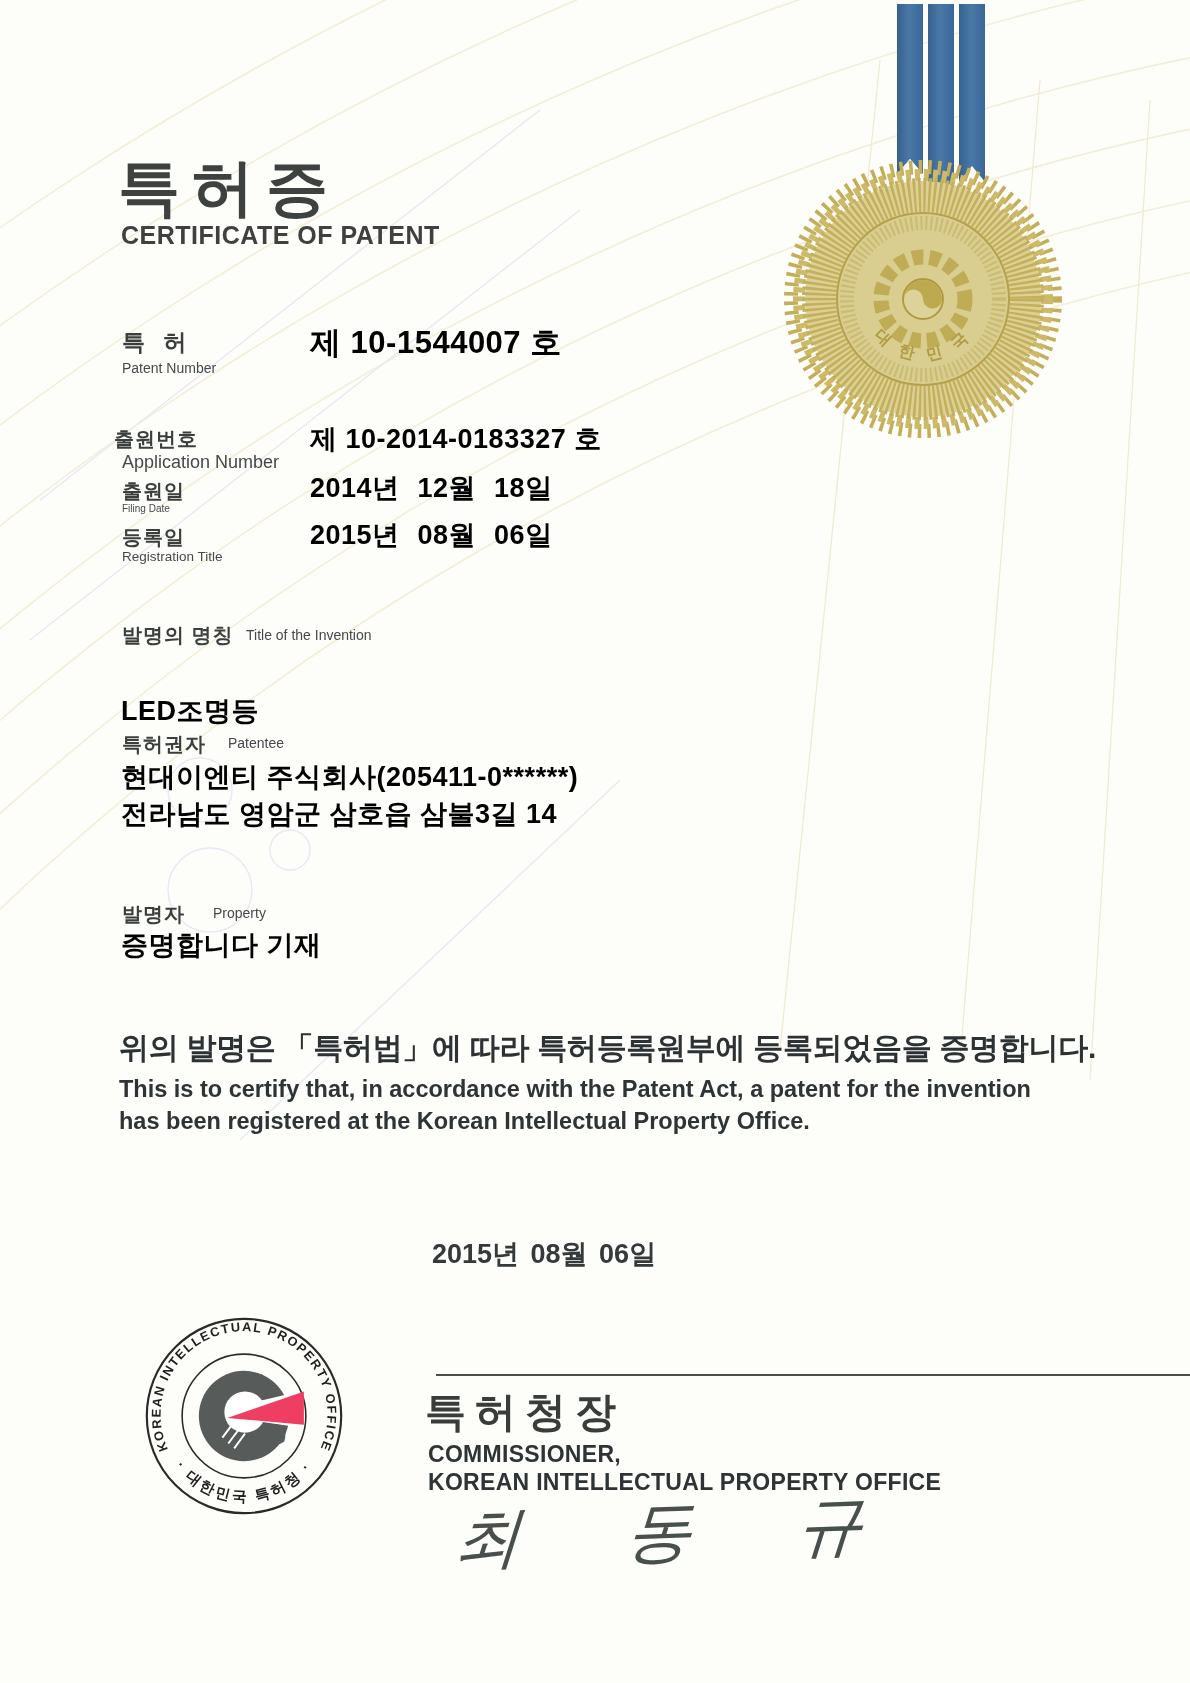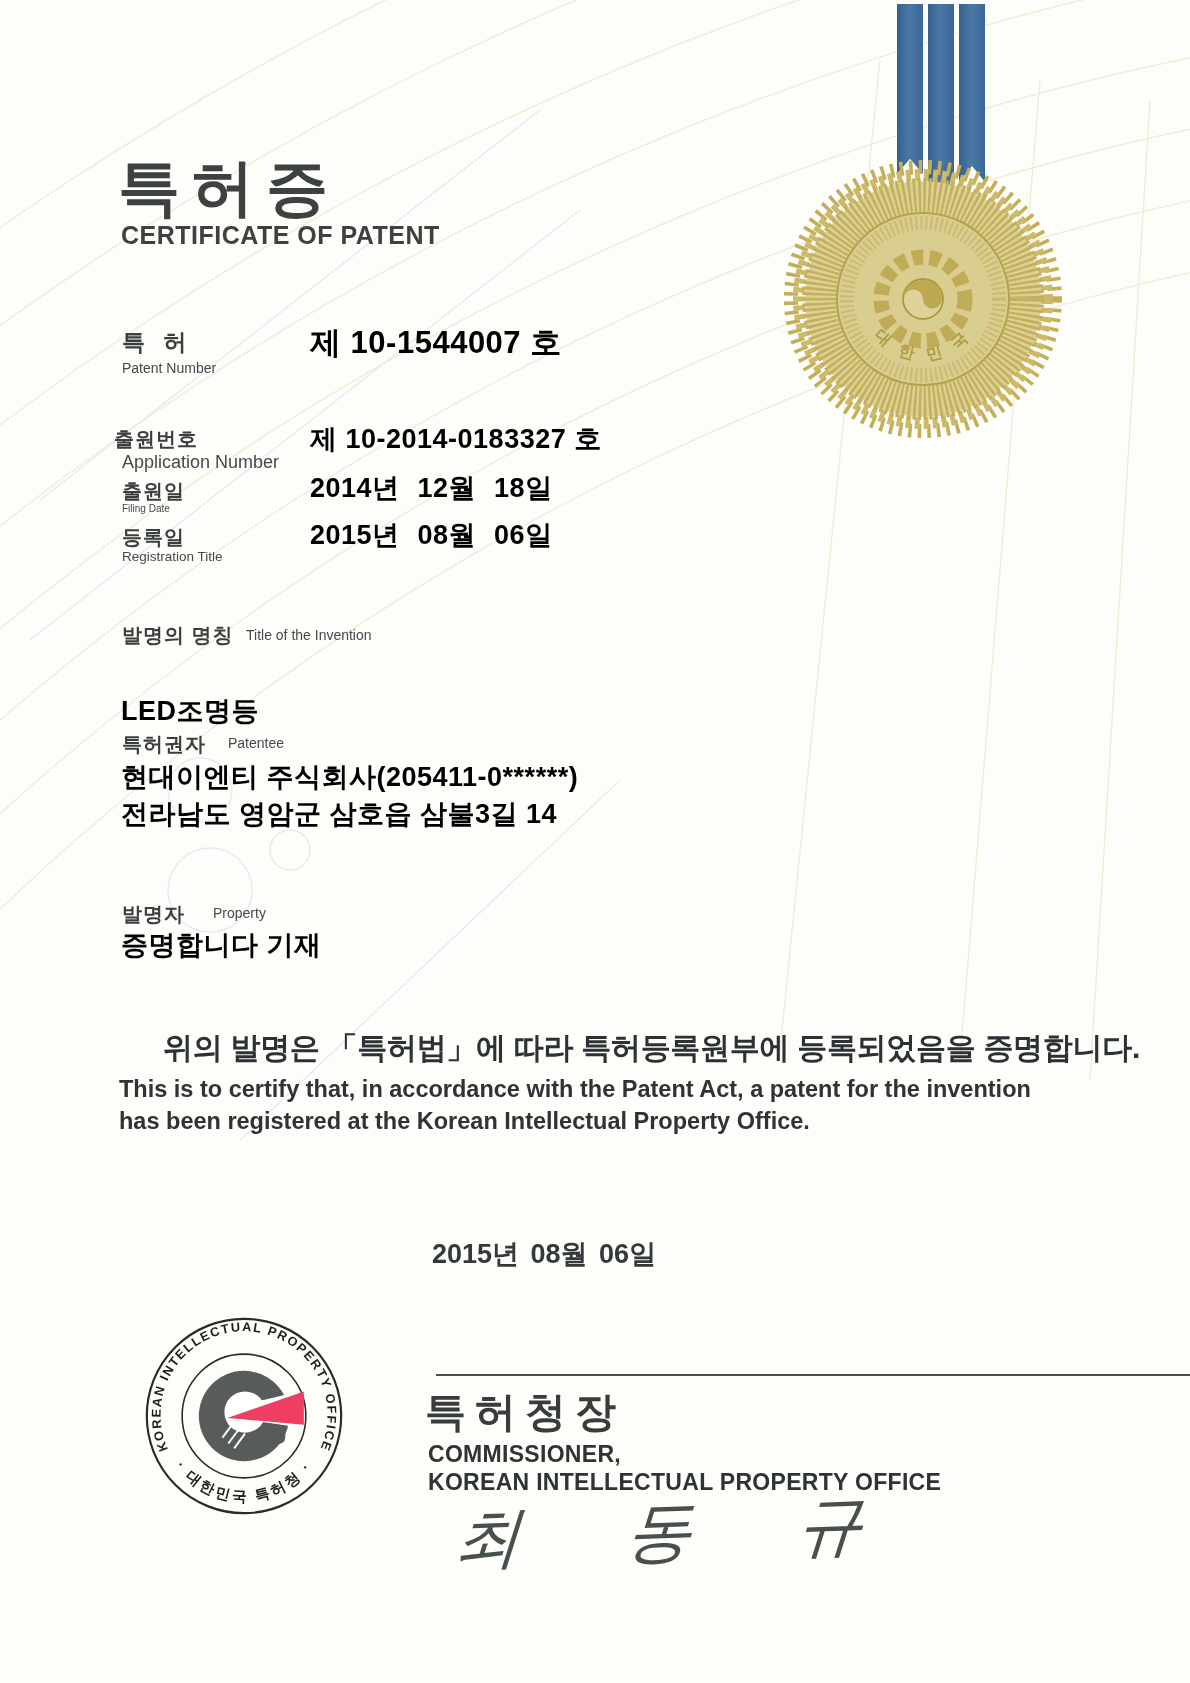--- a/index.html
+++ b/index.html
@@ -62,21 +62,21 @@
 
   #pat-lbl{left:122px;top:731px;font-size:20px;}
   #pat-sub{left:228px;top:735px;}
   #pat-name{left:121px;top:759px;}
   #pat-addr{left:121px;top:796px;}
 
   #invr-lbl{left:122px;top:901px;font-size:20px;}
   #invr-sub{left:213px;top:905px;}
   #invr-val{left:121px;top:927px;}
 
-  #stmt-ko{left:119px;top:1028px;font-size:30px;font-weight:bold;color:#2c3134;letter-spacing:-.3px;margin-left:44px;}
+  #stmt-ko{left:119px;top:1028px;font-size:30px;font-weight:bold;color:#2c3134;letter-spacing:-.3px;}
   #stmt-en1{left:119px;top:1076px;font-size:23.5px;font-weight:bold;color:#2e3335;}
   #stmt-en2{left:119px;top:1108px;font-size:23.5px;font-weight:bold;color:#2e3335;}
 
   #issue-date{left:432px;top:1236px;font-size:27px;font-weight:600;color:#34393b;word-spacing:4px;}
   #divider{left:436px;top:1374px;width:754px;height:2px;background:#4c4c4c;}
   #comm-ko{left:425px;top:1385px;font-size:41px;font-weight:bold;letter-spacing:9px;color:#383d3b;}
   #comm-en1{left:428px;top:1441px;font-size:23px;font-weight:bold;color:#2e3335;letter-spacing:.3px;}
   #comm-en2{left:428px;top:1469px;font-size:23px;font-weight:bold;color:#2e3335;letter-spacing:.3px;}
   #signature{
     left:455px;top:1487px;font-size:66px;color:#48504d;

